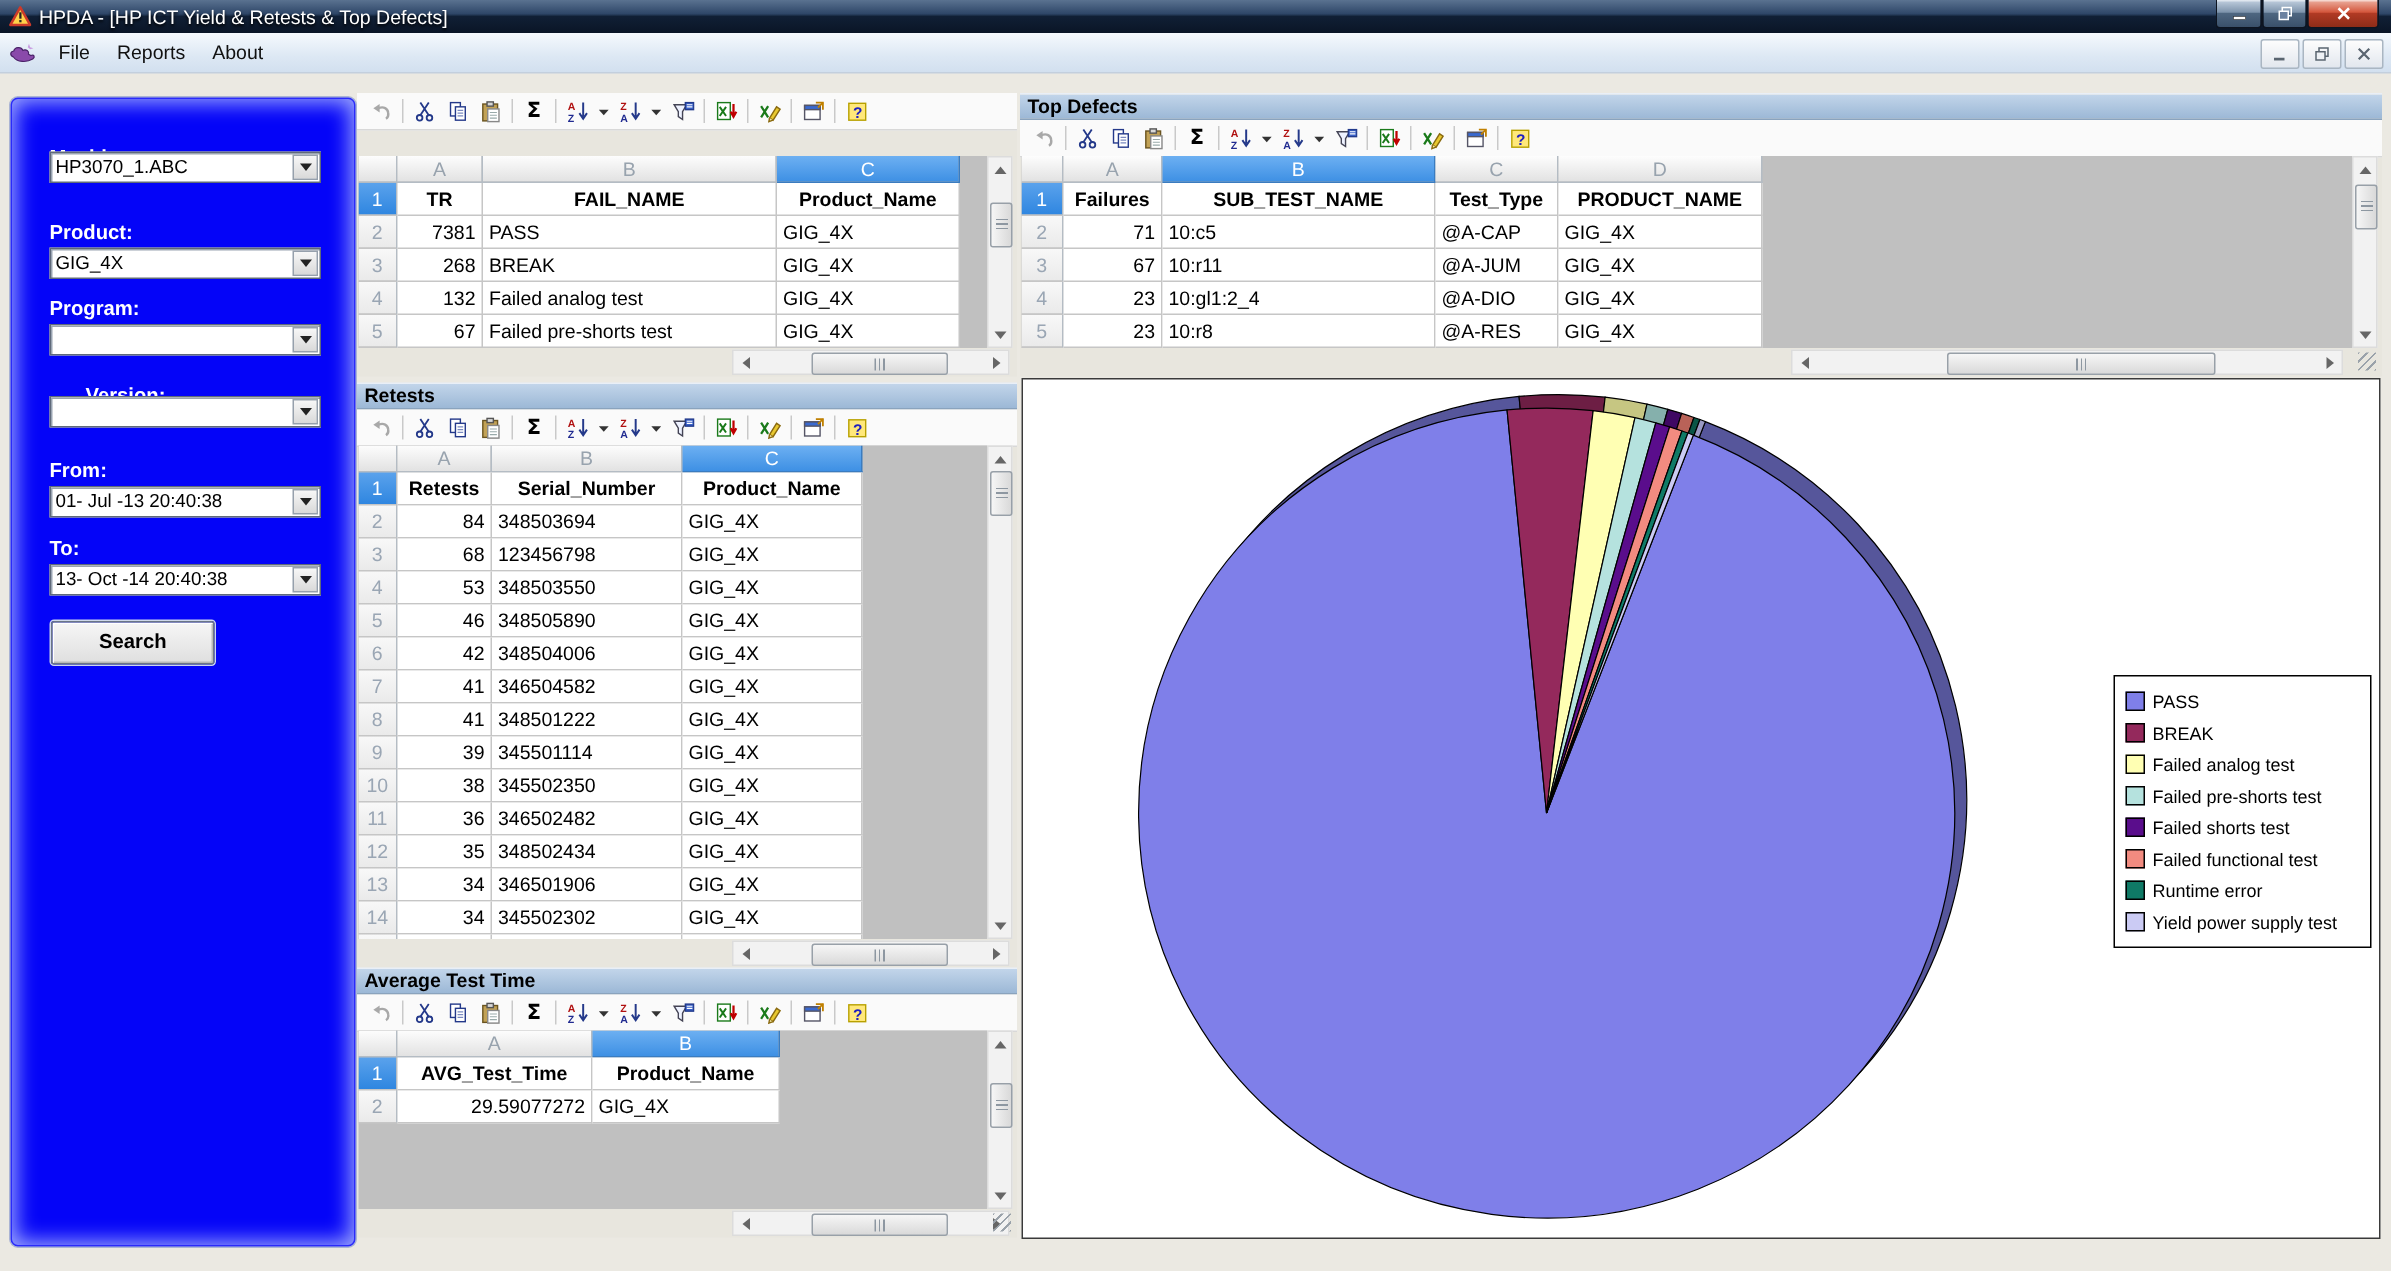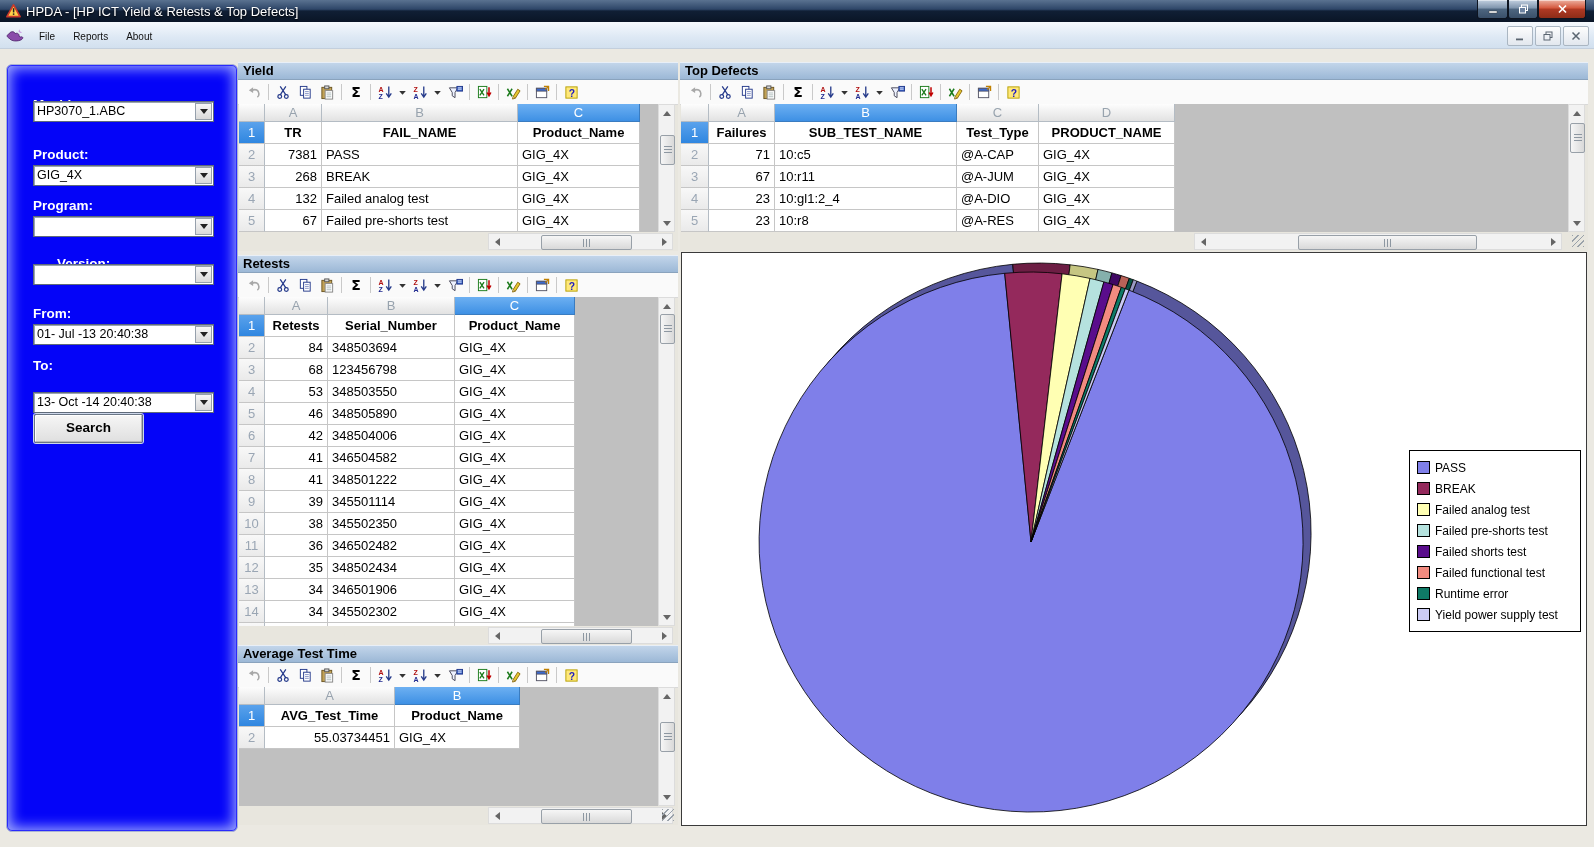--- a/index.html
+++ b/index.html
@@ -21,21 +21,21 @@
     display:flex;align-items:center;justify-content:center;
     background:linear-gradient(180deg,#c2d0e0 0%,#7e94ac 45%,#4e6680 50%,#3a506a 100%);
     box-shadow:inset 0 1px 0 rgba(255,255,255,.5);}
   .win-btn.close{background:linear-gradient(180deg,#ecb0a0 0%,#d4573d 45%,#b03a24 50%,#8e2c18 100%);}
   .menubar{
     position:absolute;left:0;top:22px;width:100%;height:26px;
     background:linear-gradient(180deg,#f5f9fd 0%,#dde8f4 60%,#d2e0ef 100%);
     border-bottom:1px solid #c3cfdd;display:flex;align-items:center;
   }
   .menubar .app-icon2{width:19px;height:15px;margin:0 6px 0 5px;}
-  .menu-item{font-size:10px;color:#111;padding:4px 9px;}
+  .menu-item{font-size:13px;color:#111;padding:4px 9px;}
   .mdi-controls{position:absolute;right:5px;top:4px;display:flex;gap:2px;}
   .mdi-btn{width:24px;height:18px;border:1px solid #aab6c2;border-radius:2px;
     background:linear-gradient(180deg,#fdfdfd,#e2e7ee);display:flex;align-items:center;justify-content:center;}
   
   .sidebar{
     position:absolute;left:6px;top:64px;width:230px;height:766px;
     background:#0404f8;border:1px solid #aab4d4;border-radius:6px;
     box-shadow:inset 0 0 0 1px #2a2afc, inset 0 0 14px 3px rgba(195,208,255,.85);
   }
   .sb-label{position:absolute;left:26px;color:#fff;font-weight:bold;font-size:13.5px;}
@@ -193,33 +193,32 @@
         </div>
       </div>
       <div class="sb-label" style="top: 241px;">From:</div>
       <div class="combo" style="top: 259px;">
         <span class="combo-val">01- Jul -13 20:40:38</span>
         <div class="combo-btn">
           <div class="tri-dn"></div>
         </div>
       </div>
       <div class="sb-label" style="top: 293px;">To:</div>
-      <div class="combo" style="top: 327px;">
+      <div class="combo" style="top: 311px;">
         <span class="combo-val">13- Oct -14 20:40:38</span>
         <div class="combo-btn">
           <div class="tri-dn"></div>
         </div>
       </div>
     </div>
   <div class="search-btn">Search</div>
 </div>
 
 <div id="panels">
     <div class="panel" style="left: 238px; top: 62px; width: 440px; height: 189px;">
-      <div class="panel-title">Yield</div>
       <div class="toolbar">
         <span class="tb-icon">
           <svg viewBox="0 0 16 16">
             <path d="M2 5.5 L6.5 2.5 L6.5 8.5 Z" fill="#a8a8a8"></path>
             <path d="M5.5 5.5 C9.5 4 12.2 5.6 12.6 8.8 C12.9 10.8 12.1 12.3 11 13" fill="none" stroke="#a8a8a8" stroke-width="1.7"></path>
           </svg>
         </span>
         <span class="tb-sep"></span>
         <span class="tb-icon">
           <svg viewBox="0 0 16 16">
@@ -871,21 +870,21 @@
           <div class="ghead" style="width: 130px; flex: 0 0 auto;">A</div>
           <div class="ghead sel" style="width: 125px; flex: 0 0 auto;">B</div>
         </div>
         <div class="grow">
           <div class="gcell grownum sel" style="width: 26px; flex: 0 0 auto;">1</div>
           <div class="gcell bold c-ctr" style="width: 130px; flex: 0 0 auto;">AVG_Test_Time</div>
           <div class="gcell bold c-ctr" style="width: 125px; flex: 0 0 auto;">Product_Name</div>
         </div>
         <div class="grow">
           <div class="gcell grownum" style="width: 26px; flex: 0 0 auto;">2</div>
-          <div class="gcell c-num" style="width: 130px; flex: 0 0 auto;">55.03734451</div>
+          <div class="gcell c-num" style="width: 130px; flex: 0 0 auto;">29.59077272</div>
           <div class="gcell c-txt" style="width: 125px; flex: 0 0 auto;">GIG_4X</div>
         </div>
       </div>
       <div class="vscroll" style="top: 42px; right: 3px; height: 119px;">
         <div class="sbb" style="top: 1px; left: 1px; width: 13px; height: 14px;">
           <div class="tri-up"></div>
         </div>
         <div class="sbb" style="top: 102px; left: 1px; width: 13px; height: 14px;">
           <div class="tri-dn2" style="width: 0px; height: 0px; border-left: 4px solid transparent; border-right: 4px solid transparent; border-top: 5px solid rgb(102, 102, 102);"></div>
         </div>

